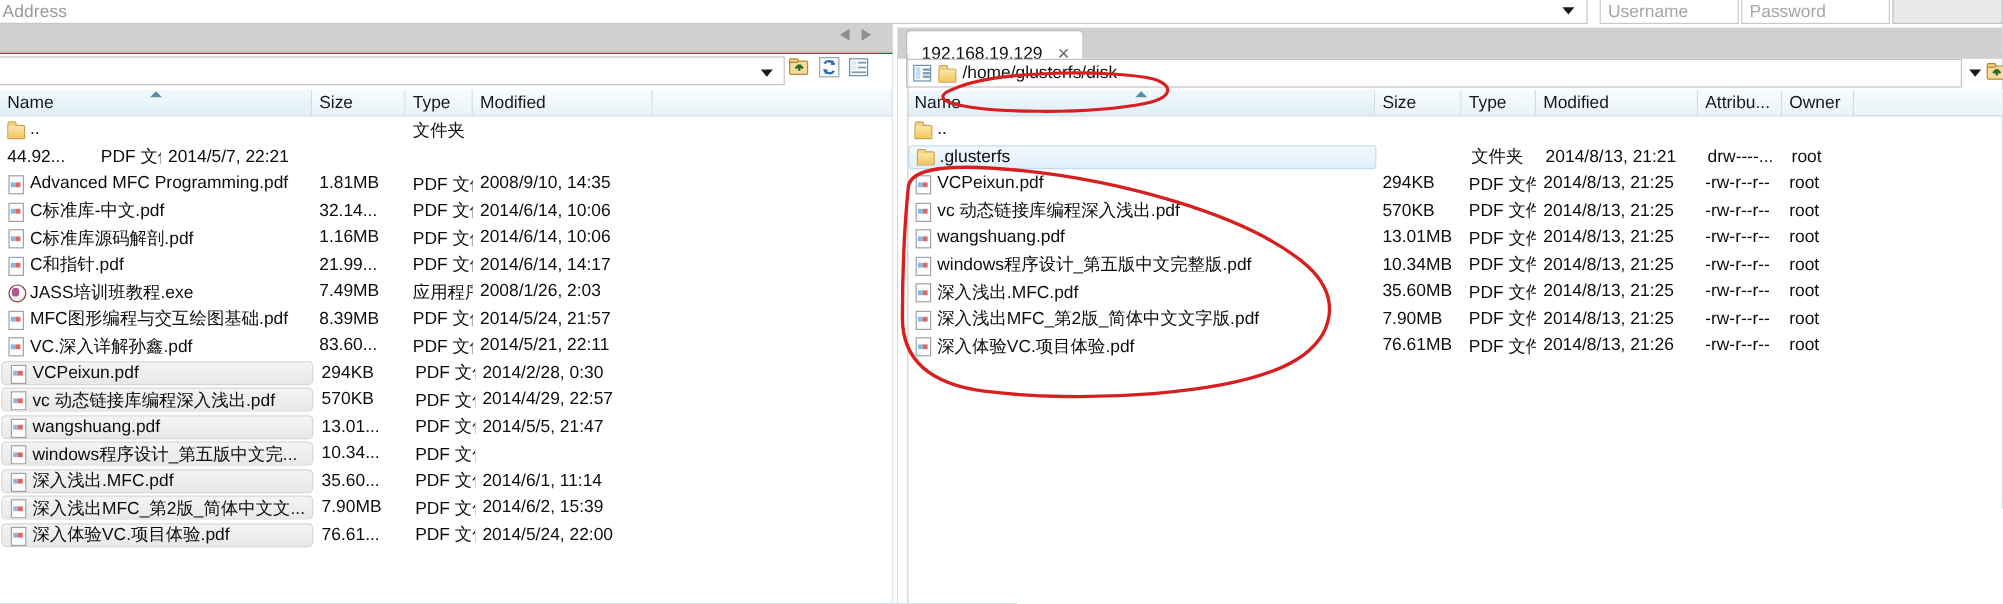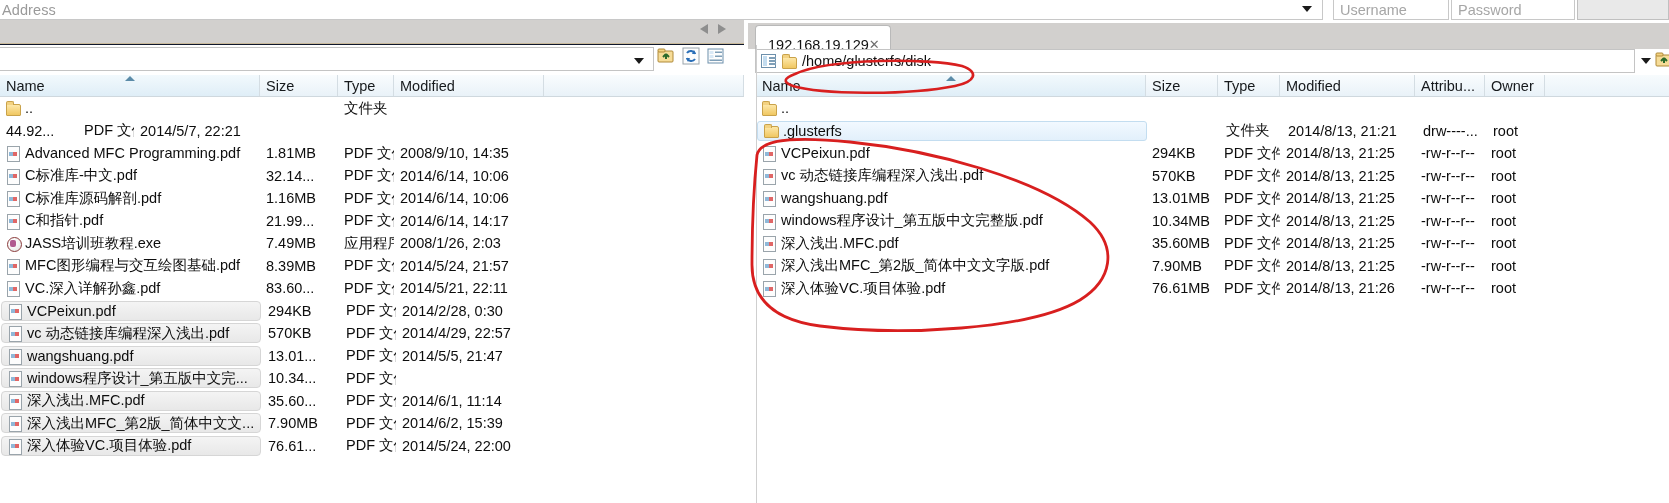--- a/index.html
+++ b/index.html
@@ -3,21 +3,21 @@
 <meta charset="utf-8">
 <style>
   * { box-sizing: border-box; }
   html, body {
     margin: 0; padding: 0;
     width: 1669px; height: 503px;
     overflow: hidden;
     background: #ffffff;
     font-family: "Liberation Sans", sans-serif;
   }
-  .app { position: relative; width: 1669px; height: 503px; background:#0f172a; }
+  .app { position: relative; width: 1669px; height: 503px; background:#0f766e; }
 
   
   .topbar {
     position: absolute; left:0; top:0; width:1669px; height:20px;
     background: #ffffff;
     display: flex; align-items: center;
   }
   .addr-field {
     position:absolute; left:-6px; top:0; width:1329px; height:20px;
     background:#fff; border:1px solid #c8c8c8; border-top:none; border-left:none;
@@ -161,21 +161,21 @@
   .rightpanel { position:absolute; left:748px; top:20px; width:921px; height:483px; background:#fff; }
 
   .tabstrip {
     position:absolute; left:0; top:3px; width:921px; height:26px;
     background:#d2d0ce;
   }
   .tab {
     position:absolute; left:7px; top:2px; height:26px;
     background:#fff; border:1px solid #b9b9b9; border-bottom:none;
     border-radius:4px 4px 0 0;
-    display:flex; align-items:center; padding:12px 10px 0 12px;
+    display:flex; align-items:center; gap:12px; padding:12px 10px 0 12px;
     font-size:14.5px; color:#111;
   }
   .tabclose { color:#6f6f6f; font-size:13px; }
 
   .rp-pathrow {
     position:absolute; left:0; top:29px; width:921px; height:26px;
   }
   .rp-pathbox {
     position:absolute; left:7px; top:0px; width:880px; height:24px;
     background:#fff; border:1px solid #c4c4c4;

